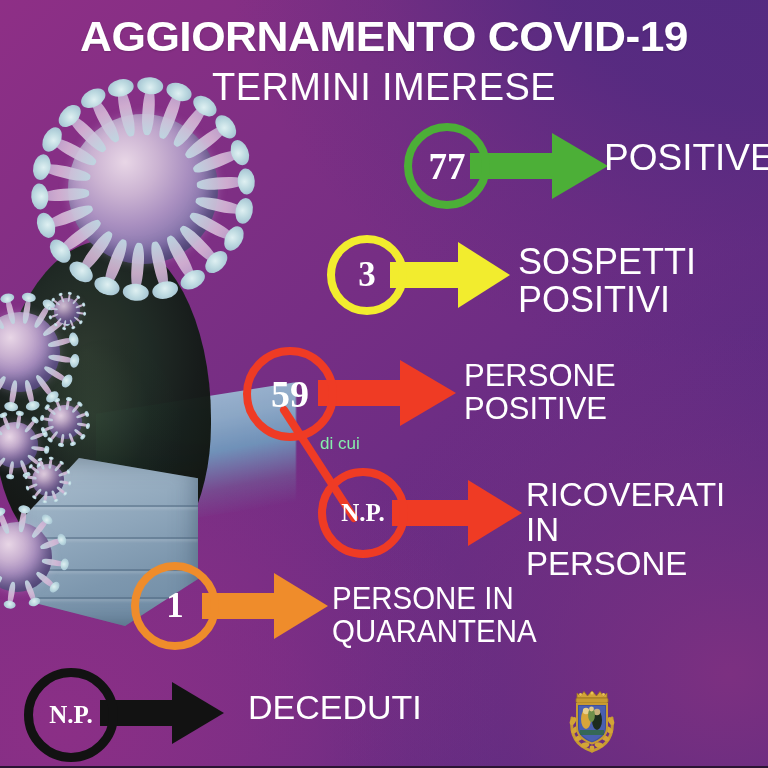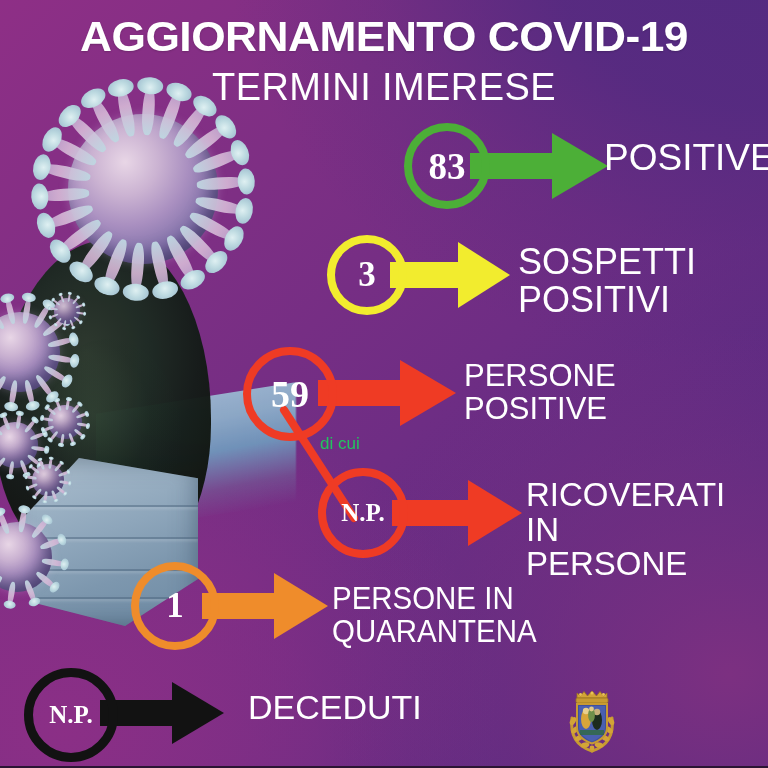--- a/index.html
+++ b/index.html
@@ -175,21 +175,21 @@
     z-index: 3;
     white-space: pre-line;
   }
 
   .connector {
     position: absolute;
     z-index: 1;
   }
   .dicui {
     position: absolute;
-    color: #22c55e;
+    color: #86efac;
     font-size: 17px;
     font-family: "Liberation Sans", sans-serif;
     z-index: 4;
   }
 
   
   .logo-wrap {
     position: absolute;
     left: 566px; top: 688px;
     display: flex;
@@ -339,21 +339,21 @@
         <div class="spike" style="transform: translate(-50%, 0px) rotate(279deg) translateY(9.36px);"></div>
         <div class="spike" style="transform: translate(-50%, 0px) rotate(309deg) translateY(9.36px);"></div>
         <div class="spike" style="transform: translate(-50%, 0px) rotate(339deg) translateY(9.36px);"></div>
       </div>
   </div>
 
   <div class="title-main">AGGIORNAMENTO COVID-19</div>
   <div class="title-sub">TERMINI IMERESE</div>
 
   <div class="row">
-    <div class="circle" style="left:404px; top:123px; width:86px; height:86px; border:8px solid #4caf37; font-size:37px;">83</div>
+    <div class="circle" style="left:404px; top:123px; width:86px; height:86px; border:8px solid #4caf37; font-size:37px;">77</div>
     <div class="arrow" style="left:470px; top:133px; width:140px; height:66px;">
       <div class="shaft" style="width:92px; background:#4caf37;"></div>
       <div class="head" style="left:82px; border-left:56px solid #4caf37;"></div>
     </div>
     <div class="label" style="left:604px; top:139px; font-size:37px;">POSITIVE</div>
   </div>
 
   <div class="row">
     <div class="circle" style="left:327px; top:235px; width:80px; height:80px; border:8px solid #f2ec2e; font-size:35px;">3</div>
     <div class="arrow" style="left:390px; top:242px; width:130px; height:66px;">

